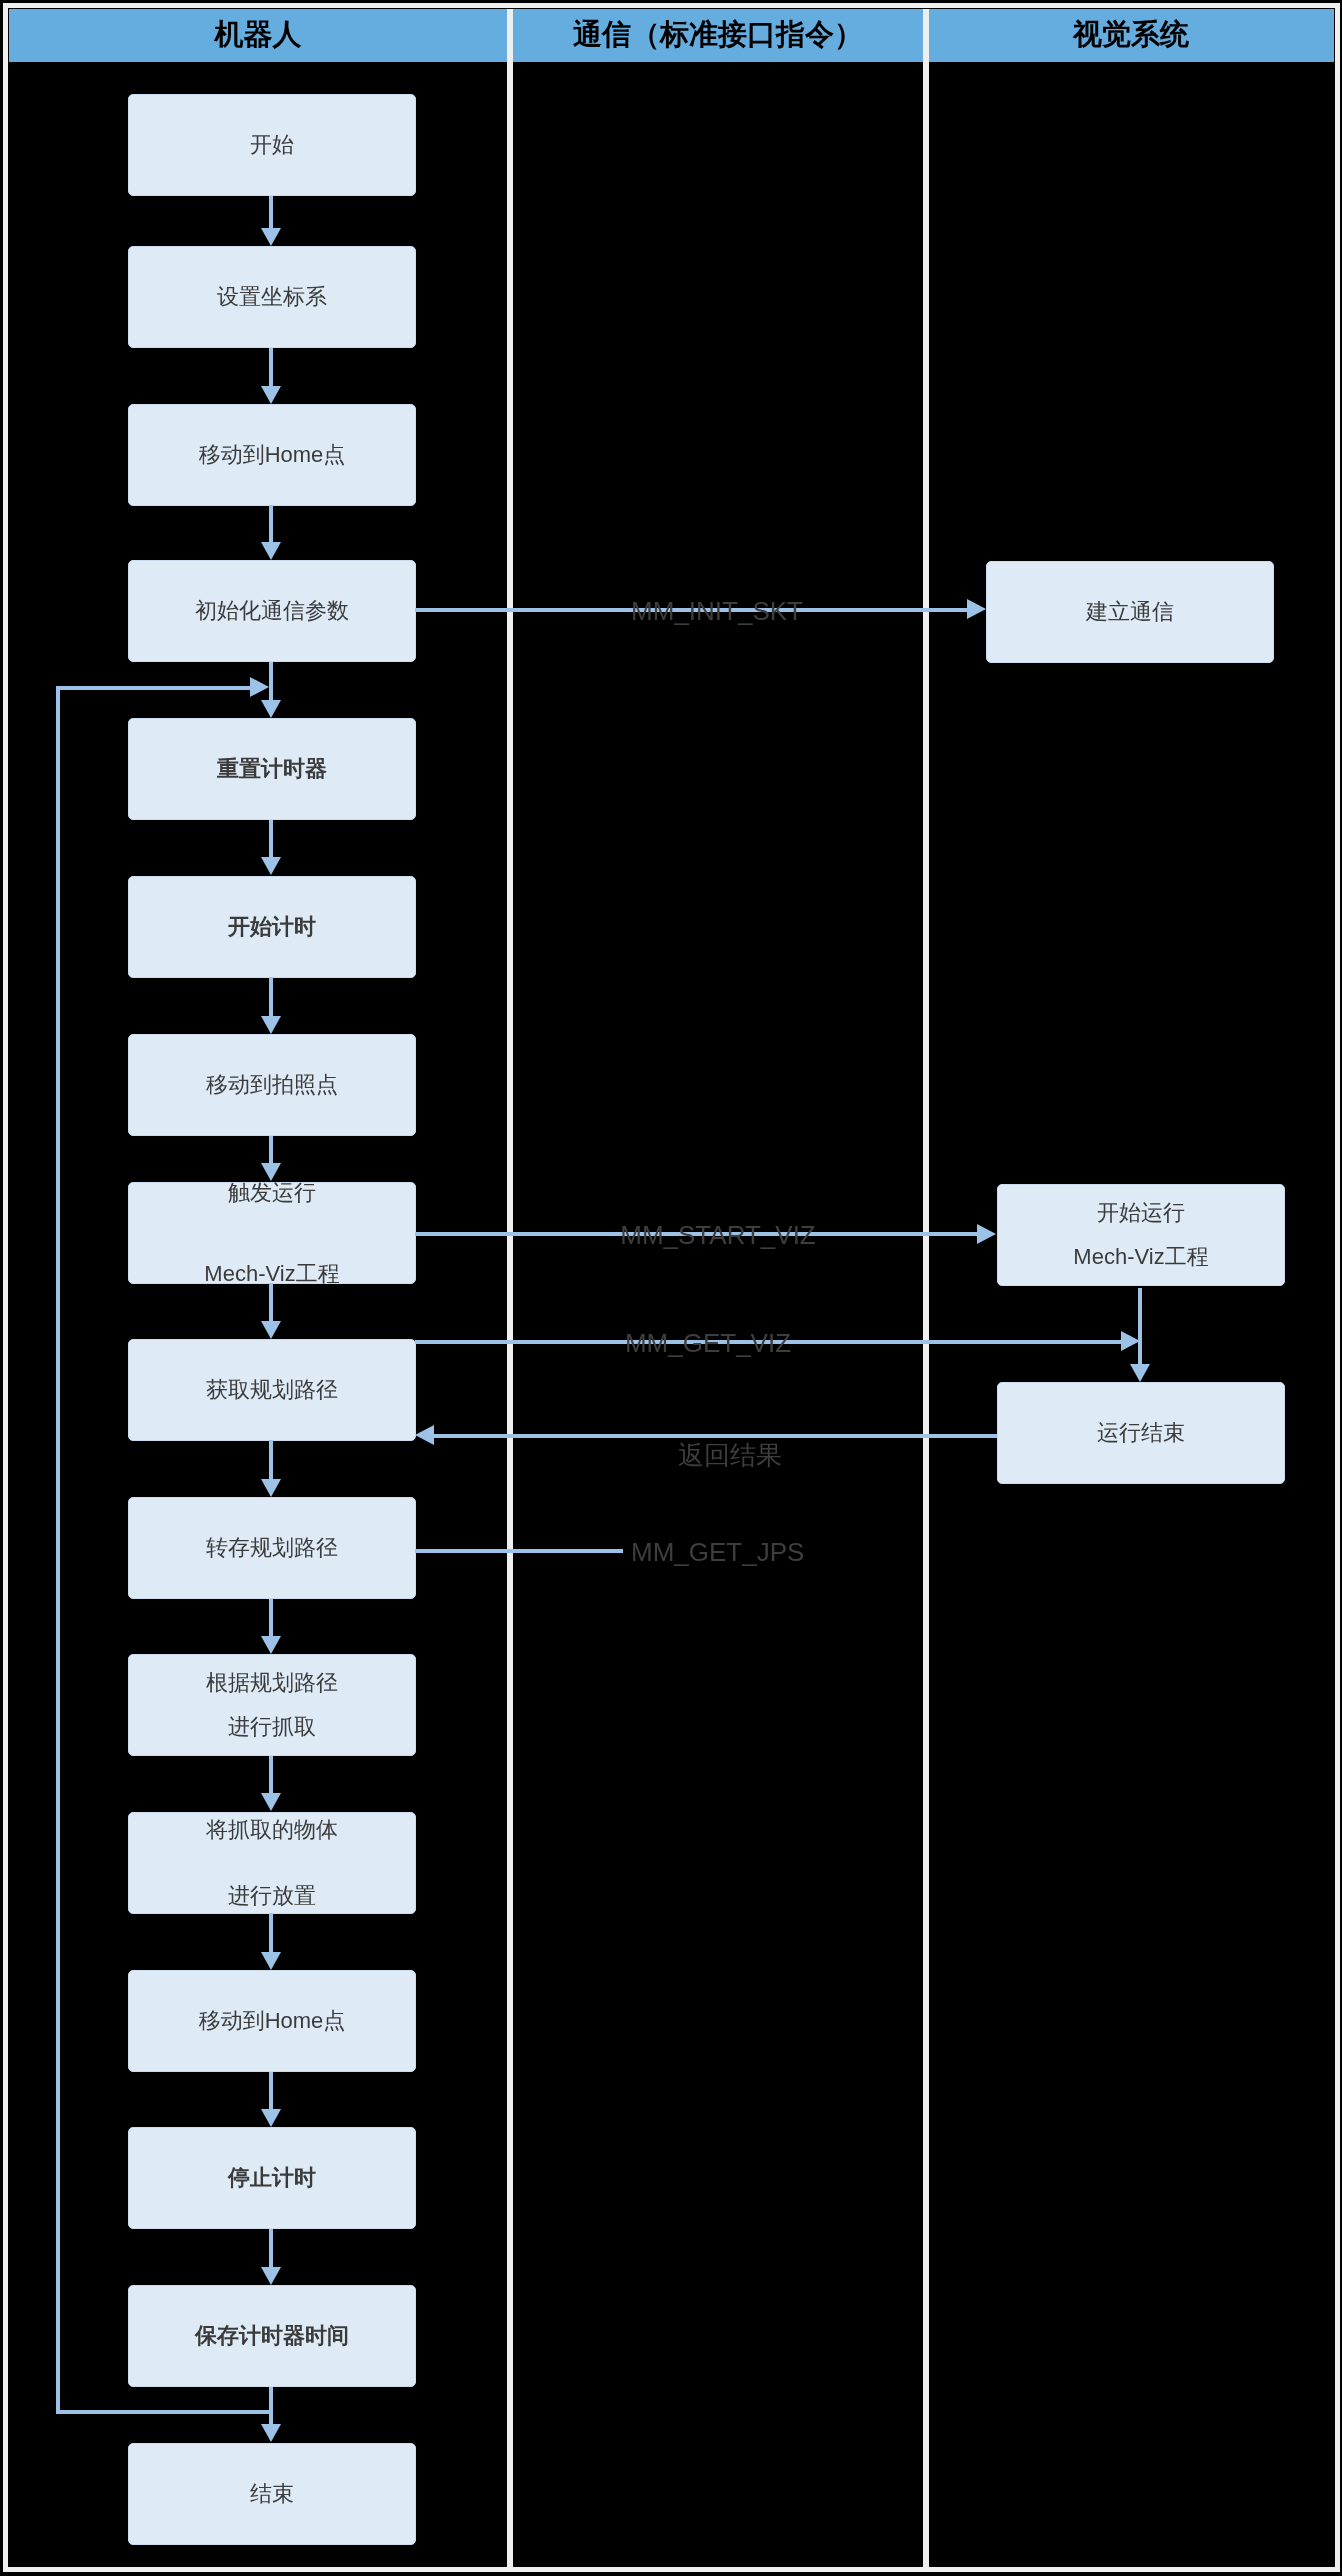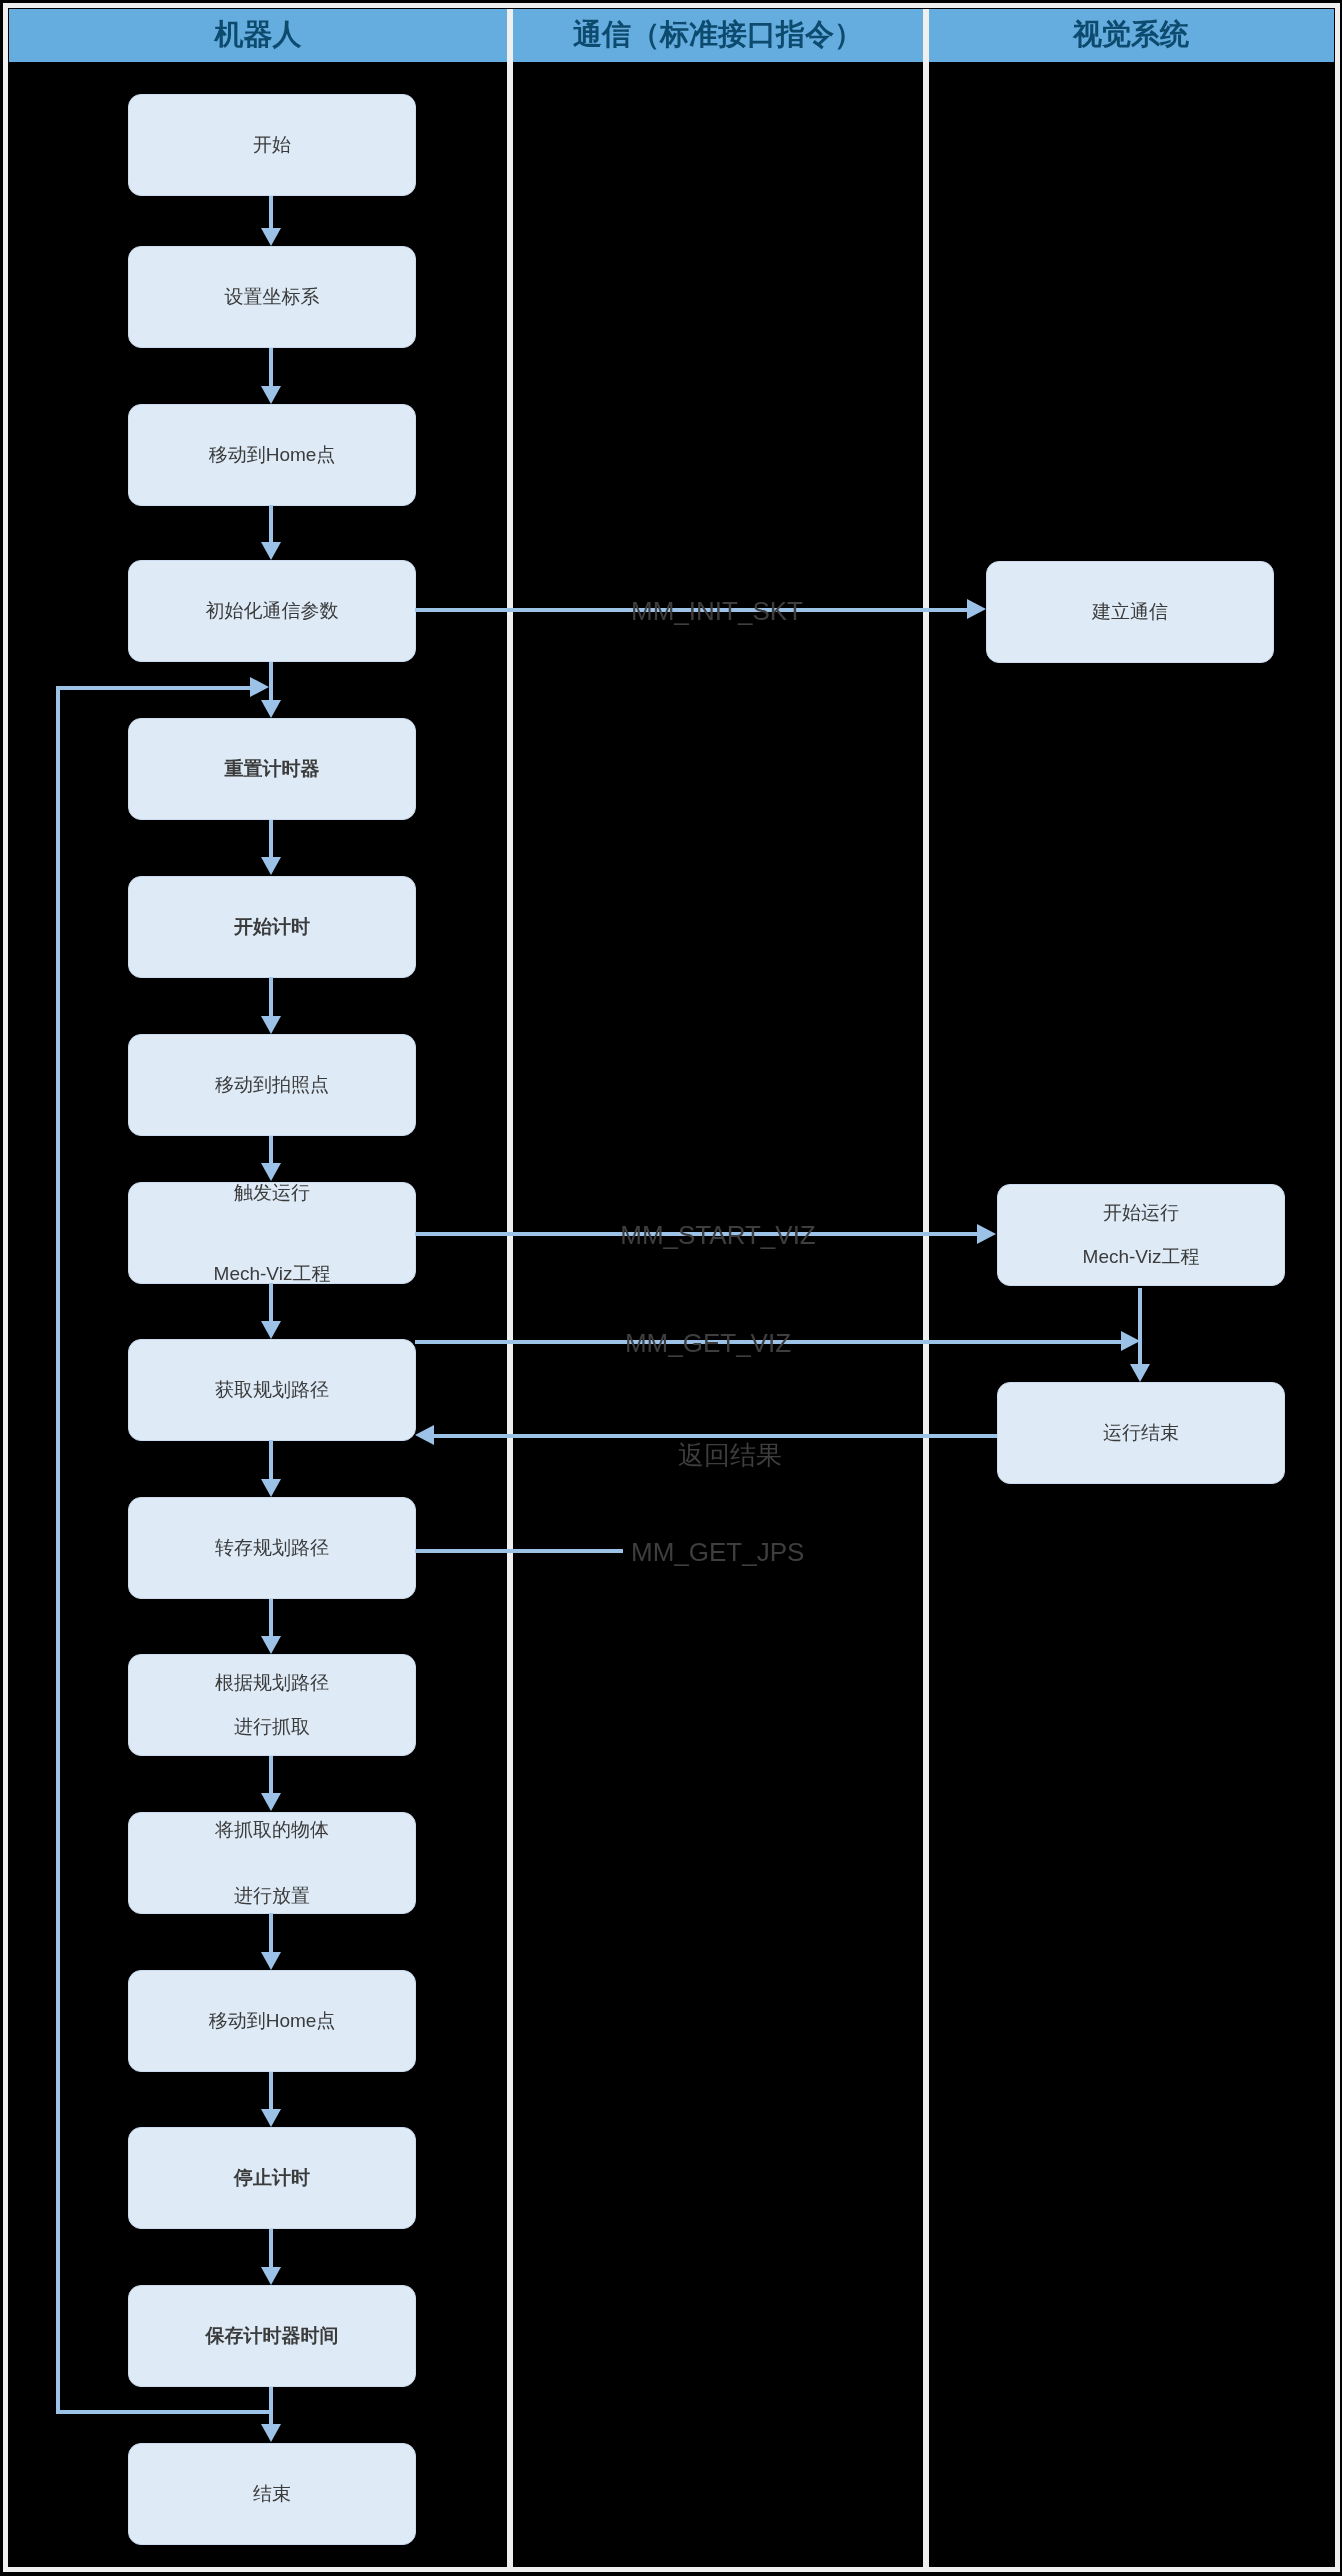--- a/index.html
+++ b/index.html
@@ -3,25 +3,25 @@
 <meta charset="utf-8">
 <style>
   html,body{margin:0;padding:0;background:#000;}
   #page{position:relative;width:1343px;height:2576px;background:#000;overflow:hidden;
         font-family:"Liberation Sans",sans-serif;}
   .frame{position:absolute;left:2.9px;top:2.9px;width:1337px;height:2569px;
          border:5.8px solid #EFEFEF;box-sizing:border-box;background:transparent;}
   .divider{position:absolute;top:8.6px;width:5.8px;height:2559px;background:#EFEFEF;}
   .hcell{position:absolute;top:8.6px;height:53px;background:#65ACDF;
          display:flex;align-items:center;justify-content:center;
-         font-size:29px;font-weight:bold;color:#0c4a6e;}
+         font-size:29px;font-weight:bold;color:#000000;}
   .box{position:absolute;width:288px;height:102px;background:#DEEBF7;
-       border:1px solid #CBDCEE;border-radius:13px;box-sizing:border-box;
+       border:1px solid #CBDCEE;border-radius:5px;box-sizing:border-box;
        display:flex;flex-direction:column;align-items:center;justify-content:center;
-       font-size:19px;line-height:44px;color:#3B3B3B;text-align:center;}
+       font-size:22px;line-height:44px;color:#3B3B3B;text-align:center;}
   .box.bold{font-weight:bold;}
   .hline{position:absolute;height:3.8px;background:#9CC2E7;}
   .vline{position:absolute;width:3.8px;background:#9CC2E7;}
   .tri-down{position:absolute;width:0;height:0;
             border-left:10.5px solid transparent;border-right:10.5px solid transparent;
             border-top:18px solid #9CC2E7;}
   .tri-right{position:absolute;width:0;height:0;
              border-top:10.5px solid transparent;border-bottom:10.5px solid transparent;
              border-left:19px solid #9CC2E7;}
   .tri-left{position:absolute;width:0;height:0;

